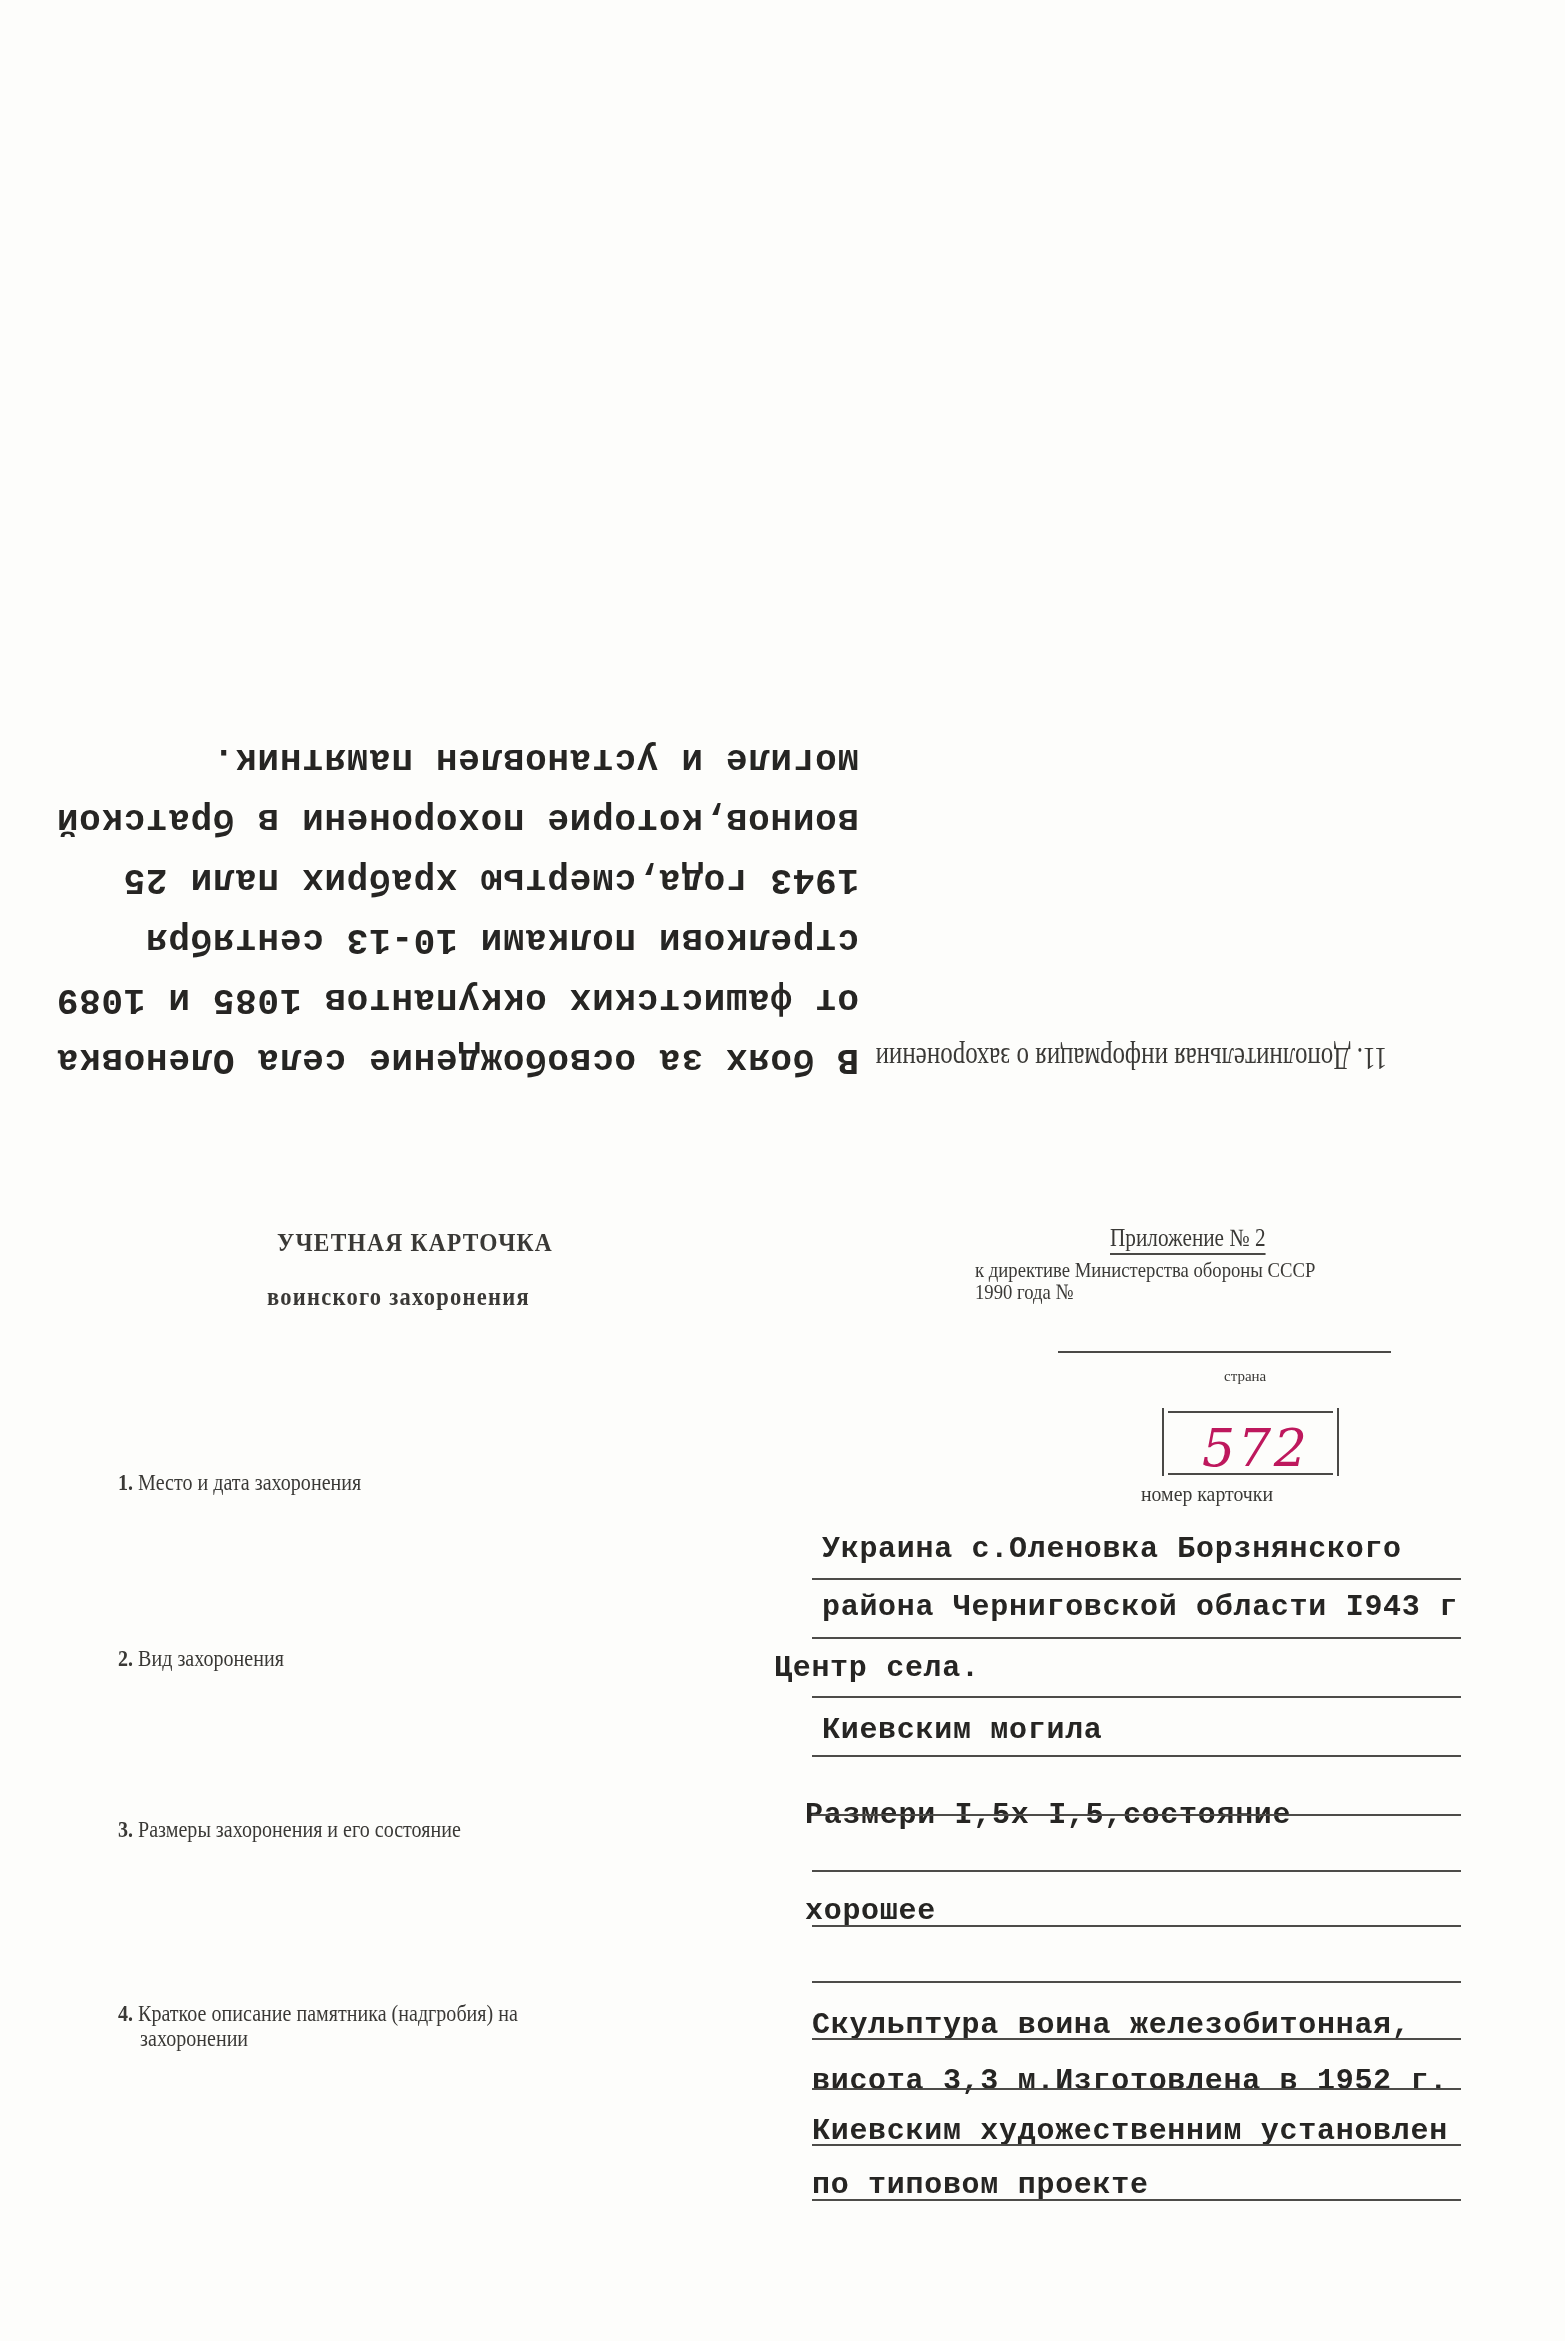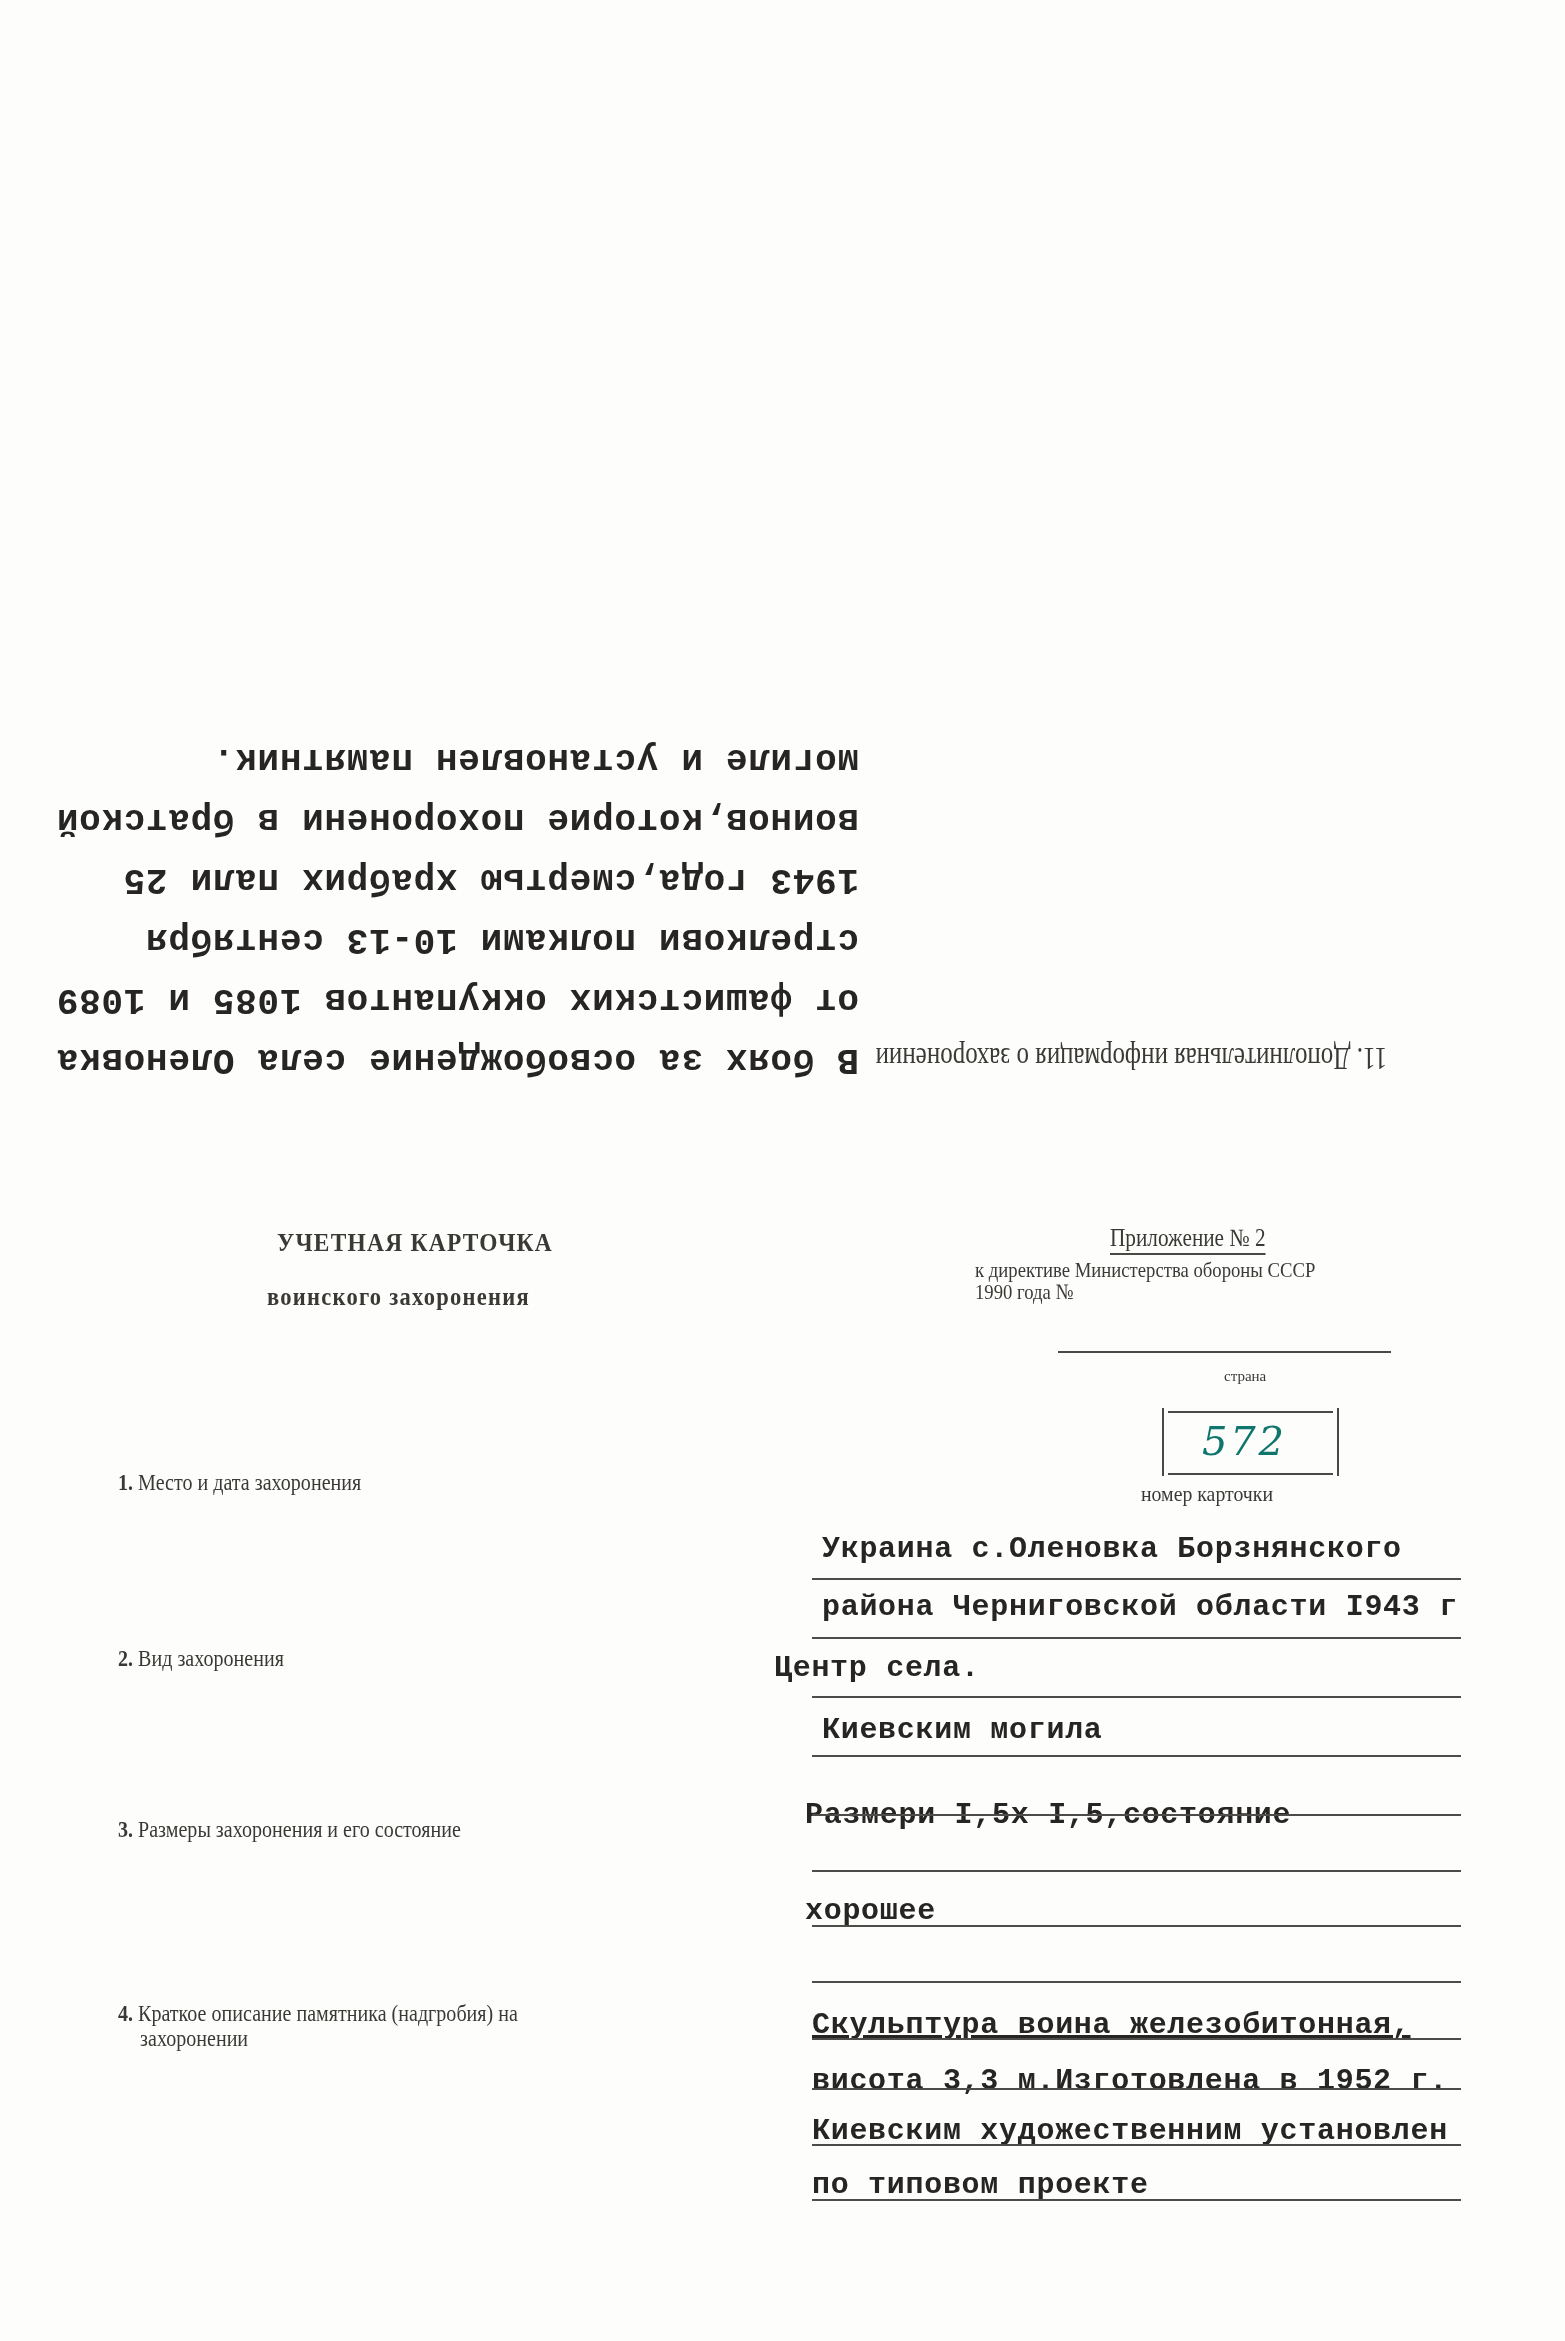--- a/index.html
+++ b/index.html
@@ -63,21 +63,21 @@
     border-left: 2.1px solid #4a4946; border-right: 2.1px solid #4a4946;
   }
   .card-box .top, .card-box .bottom {
     position: absolute; left: 4.2px; right: 4.2px; height: 2.1px; background: #4a4946;
   }
   .card-box .top { top: 2.8px; }
   .card-box .bottom { bottom: 1.4px; }
   .card-number {
     position: absolute; left: 38px; top: 9.7px;
     font-family: "DejaVu Serif", serif; font-style: italic;
-    font-size: 40px; color: #0f766e; letter-spacing: 2.8px;
+    font-size: 52px; color: #be185d; letter-spacing: 2.8px;
   }
   .card-number-label {
     left: 1141px; top: 1481px; font-size: 22px;
     transform: scaleX(0.9); transform-origin: left top;
   }
 
   .field-label {
     left: 118px; font-size: 23.6px;
     transform: scaleX(0.85); transform-origin: left top;
   }
@@ -149,21 +149,21 @@
 <div class="abs typed answer-text" style="left:822px; top:1713px;">Киевским могила</div>
 <div class="answer-line" style="top: 1755px; width: 649px;"></div>
 
 <div class="abs typed answer-text" style="left:805px; top:1798px;">Размери I,5х I,5,состояние</div>
 <div class="answer-line" style="top: 1814px; width: 649px;"></div>
 <div class="answer-line" style="top: 1870px; width: 649px;"></div>
 <div class="abs typed answer-text" style="left:805px; top:1894px;">хорошее</div>
 <div class="answer-line" style="top: 1925px; width: 649px;"></div>
 <div class="answer-line" style="top: 1981px; width: 649px;"></div>
 
-<div class="abs typed answer-text" style="left:812px; top:2008px;text-decoration:underline;">Скульптура воина железобитонная,</div>
+<div class="abs typed answer-text" style="left:812px; top:2008px;">Скульптура воина железобитонная,</div>
 <div class="answer-line" style="top: 2038px; width: 649px;"></div>
 <div class="abs typed answer-text" style="left:812px; top:2064px;">висота 3,3 м.Изготовлена в 1952 г.</div>
 <div class="answer-line" style="top: 2088px; width: 649px;"></div>
 <div class="abs typed answer-text" style="left:812px; top:2114px;">Киевским художественним установлен</div>
 <div class="answer-line" style="top: 2144px; width: 649px;"></div>
 <div class="abs typed answer-text" style="left:812px; top:2168px;">по типовом проекте</div>
 <div class="answer-line" style="top: 2199px; width: 649px;"></div>
 
 
 </body></html>

